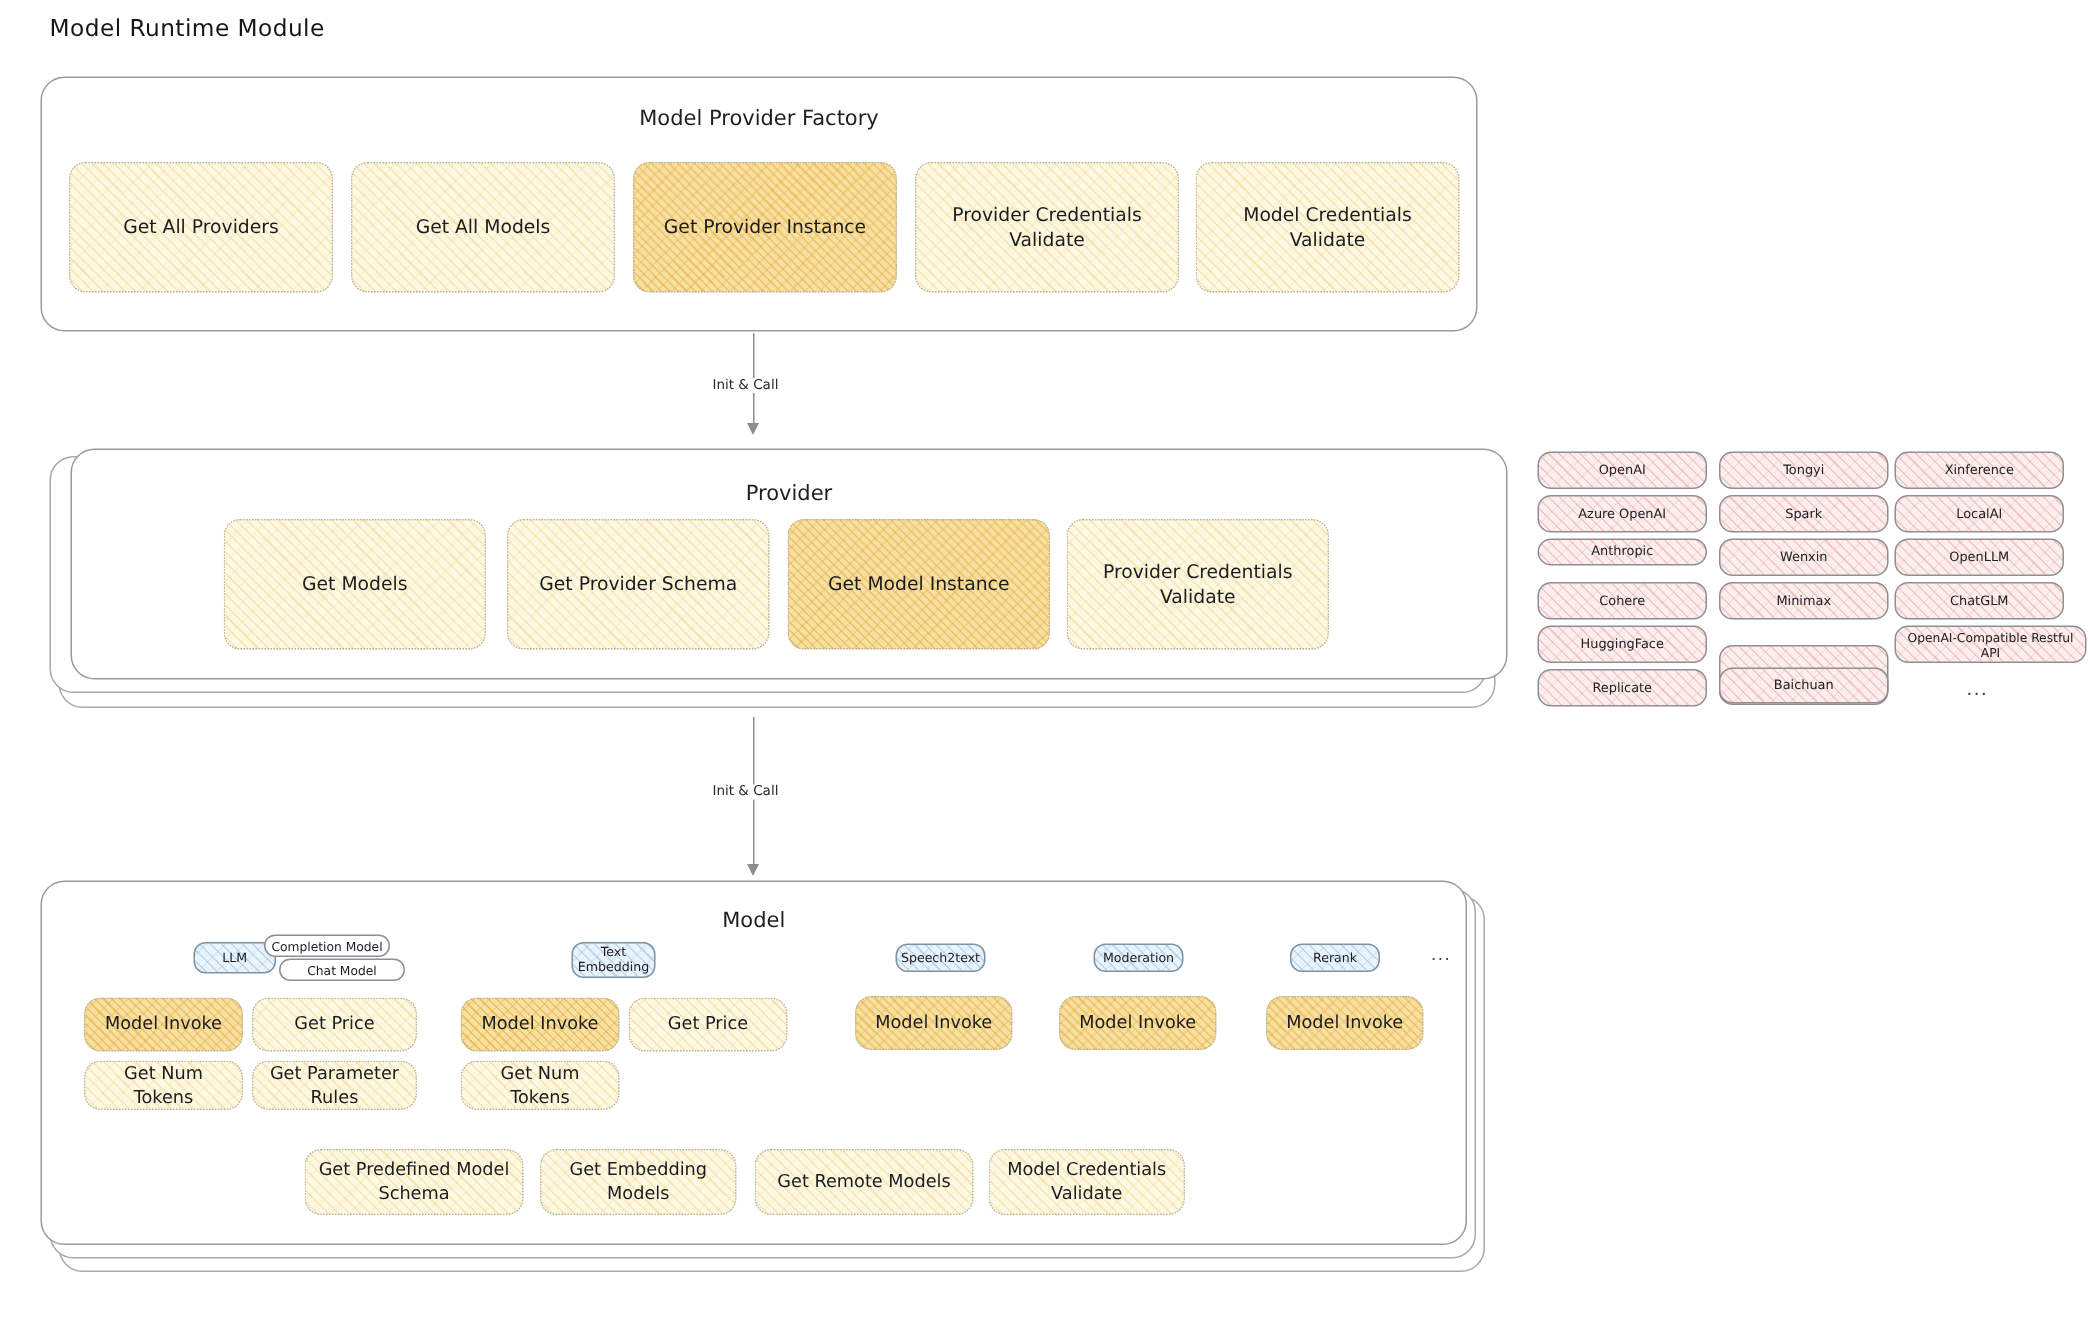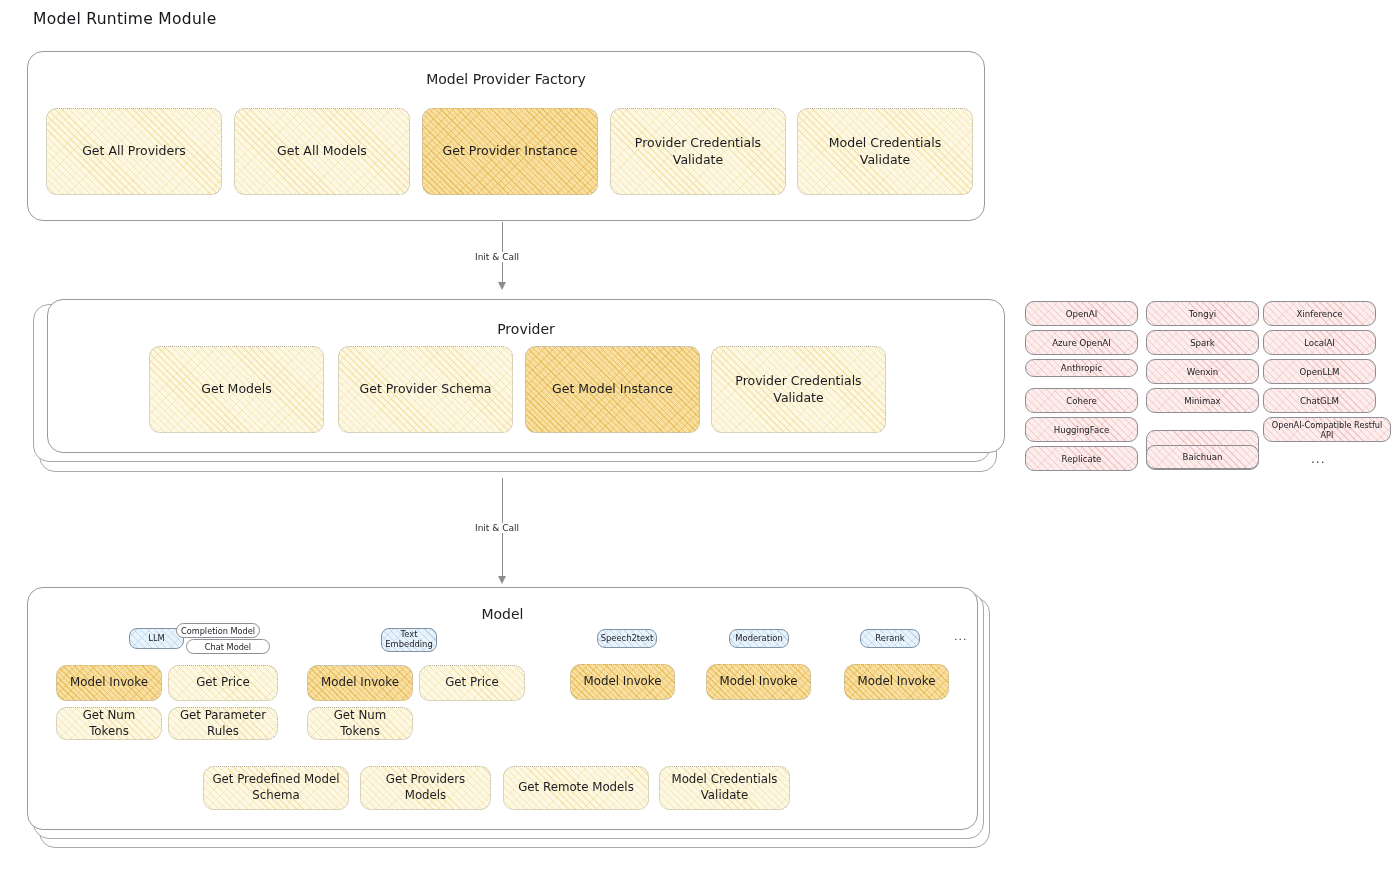--- a/index.html
+++ b/index.html
@@ -343,21 +343,21 @@
   <div class="box hatch-gold small" style="left:816px; top:76px; width:105px; height:36px;">
     <span>Model Invoke</span>
   </div>
 
   <div class="ellipsis" style="left:926px; top:42px; font-size:11px;">...</div>
 
   <div class="box hatch-cream small" style="left:175px; top:178px; width:146px; height:44px;">
     <span>Get Predefined Model Schema</span>
   </div>
   <div class="box hatch-cream small" style="left:332px; top:178px; width:131px; height:44px;">
-    <span>Get Providers Models</span>
+    <span>Get Embedding Models</span>
   </div>
   <div class="box hatch-cream small" style="left:475px; top:178px; width:146px; height:44px;">
     <span>Get Remote Models</span>
   </div>
   <div class="box hatch-cream small" style="left:631px; top:178px; width:131px; height:44px;">
     <span>Model Credentials Validate</span>
   </div>
 </div>
 
 </body></html>

